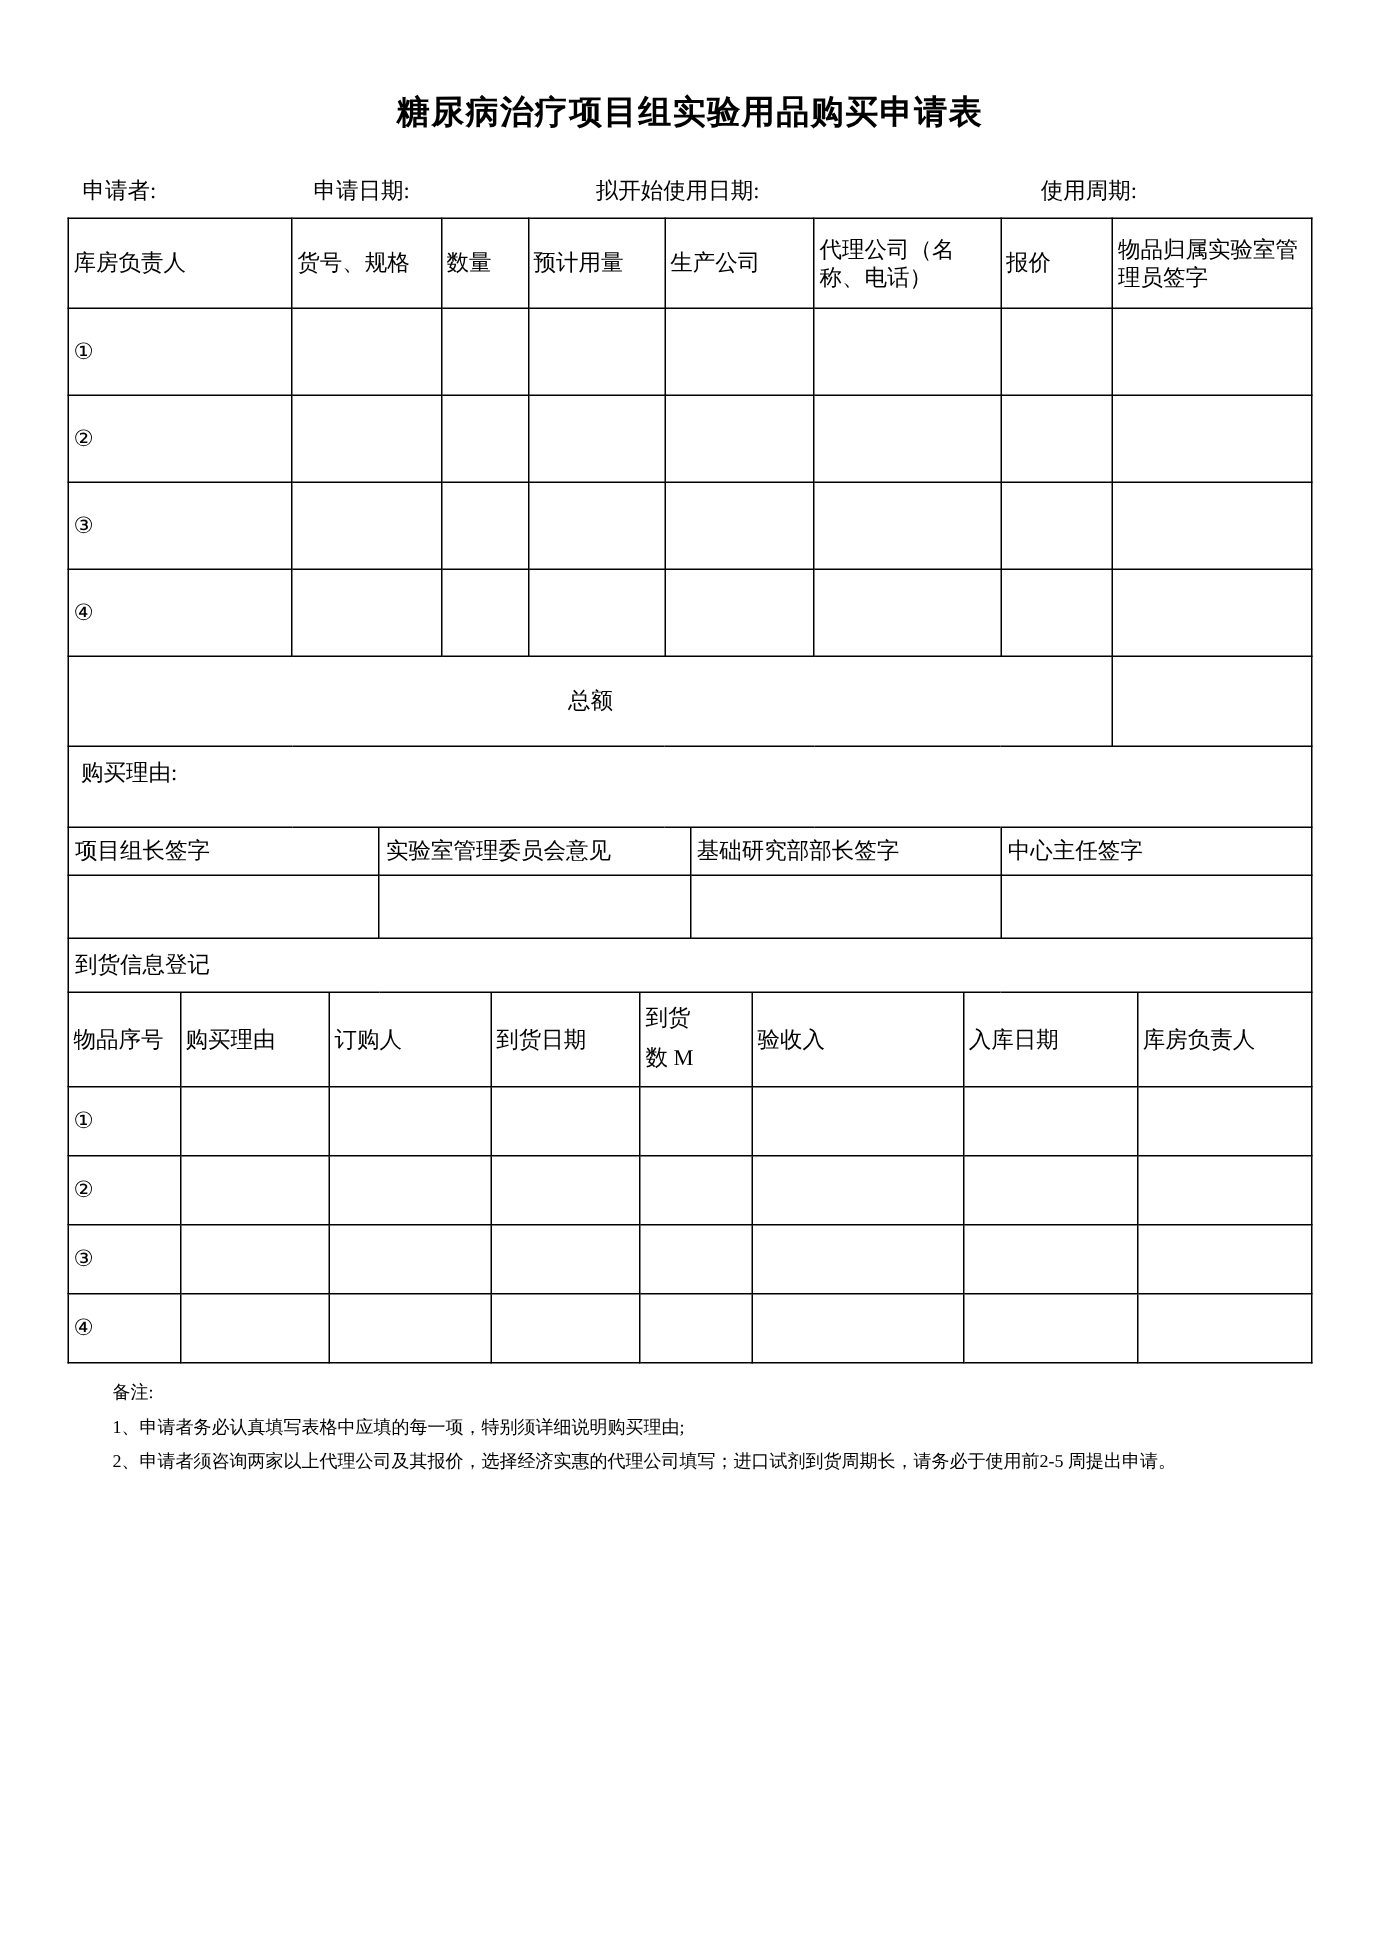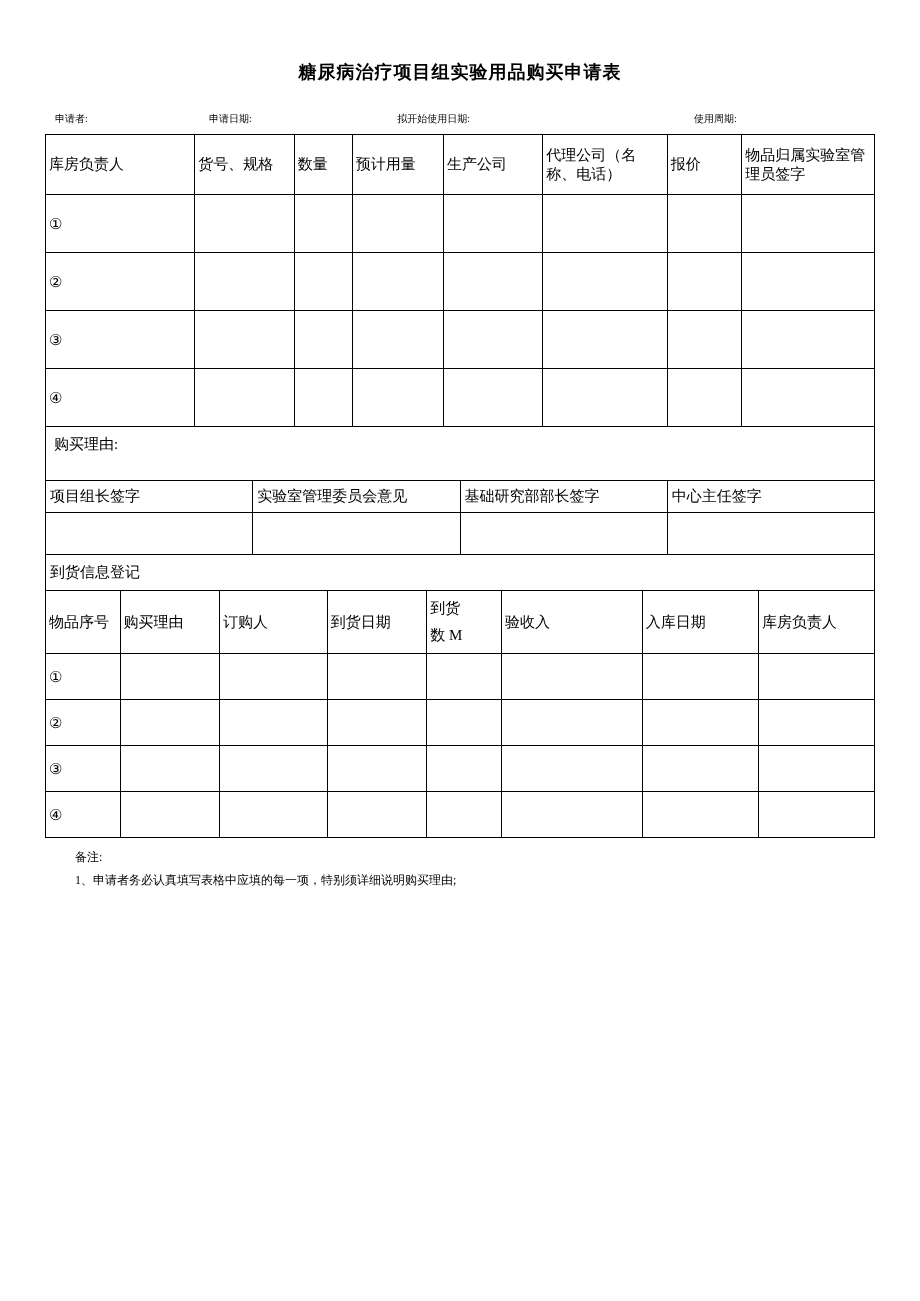--- a/index.html
+++ b/index.html
@@ -6,29 +6,29 @@
     body {
       font-family: "SimSun", "宋体", serif;
       font-size: 15px;
       background: #fff;
       width: 920px;
       padding: 60px 45px 40px 45px;
       color: #000;
     }
     h1 {
       text-align: center;
-      font-size: 18px;
+      font-size: 22px;
       font-weight: bold;
       margin-bottom: 28px;
       letter-spacing: 1px;
     }
     .info-row {
       display: flex;
       padding: 0 10px 8px 10px;
-      font-size: 10px;
+      font-size: 15px;
     }
     .info-item { flex: 1; }
     .info-item:nth-child(1) { flex: 0.9; }
     .info-item:nth-child(2) { flex: 1.1; }
     .info-item:nth-child(3) { flex: 1.5; }
     .info-item:nth-child(4) { flex: 1; text-align: left; padding-left: 40px;}
     table {
       border-collapse: collapse;
       width: 100%;
       table-layout: fixed;
@@ -123,20 +123,24 @@
     <td></td>
   </tr>
   <tr class="item-name">
     <td>④</td>
     <td></td>
         <td></td>
     <td></td>
         <td></td>
     <td></td>
         <td></td>
+    <td></td>
+  </tr>
+  <tr class="total-row">
+    <td colspan="7">总额</td>
     <td></td>
   </tr>
   <tr>
     <td colspan="8" class="reason-cell">购买理由:</td>
   </tr>
 </tbody>
   </table>
 
 <table class="sign-table">
   <colgroup>
@@ -228,13 +232,14 @@
     <td></td>
         <td></td>
     <td></td>
   </tr>
 </tbody>
   </table>
 
 <div class="notes">
   <p style="text-indent:1em">备注:</p>
   <p style="text-indent:1em">1、申请者务必认真填写表格中应填的每一项，特别须详细说明购买理由;</p>
+  <p style="text-indent:1em">2、申请者须咨询两家以上代理公司及其报价，选择经济实惠的代理公司填写；进口试剂到货周期长，请务必于使用前2-5 周提出申请。</p>
 </div>
 
 </body></html>

